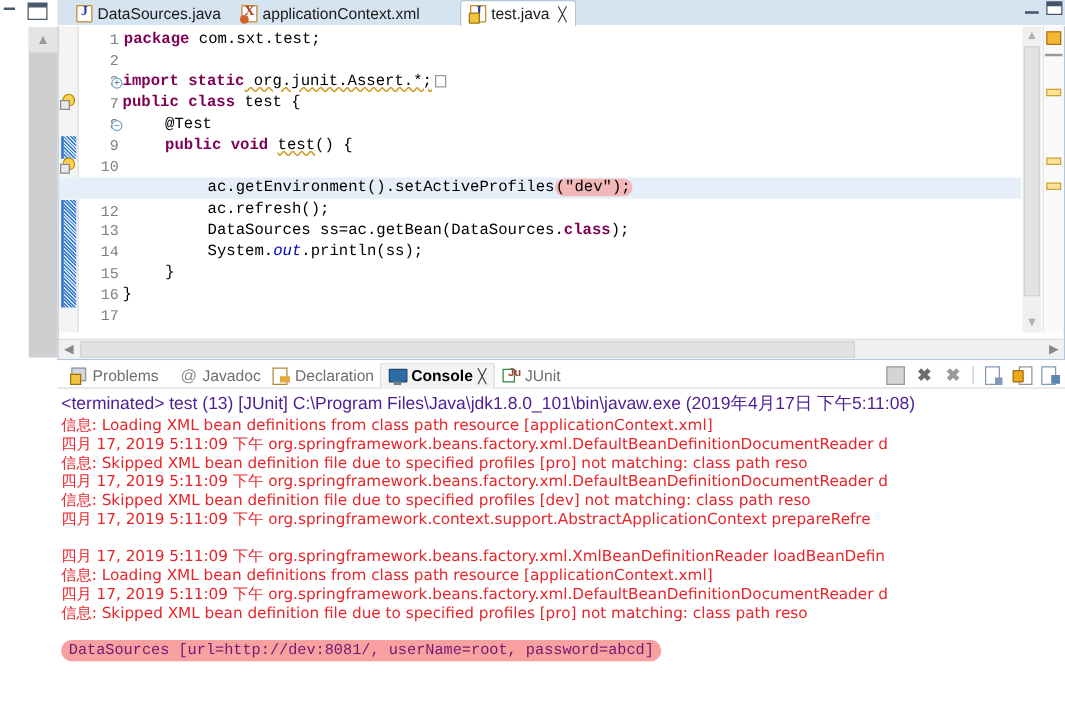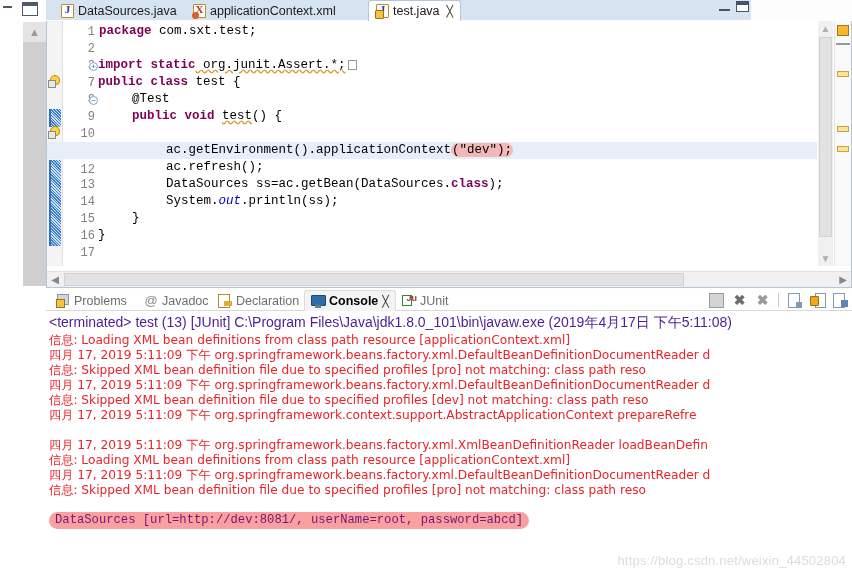--- a/index.html
+++ b/index.html
@@ -60,21 +60,21 @@
   
   .editor-panel {
     position: absolute;
     left: 46px; top: 0;
     width: 806px; height: 288px;
   }
 
   .tabbar {
     position: absolute;
     left: 0; top: 0;
-    width: 705px; height: 20px;
+    width: 806px; height: 20px;
     background: #d6e3f0;
   }
   .tab {
     position: absolute;
     top: 1px;
     height: 19px;
     display: flex;
     align-items: center;
     gap: 4px;
     padding: 0 7px;
@@ -645,21 +645,21 @@
 
         <div class="cline" style="top:36px; left:-1px;"><span class="kw">import</span> <span class="kw">static</span><span class="squig"> org.junit.Assert.*;</span><span class="fold-box"></span></div>
 
         <div class="cline" style="top:53px; left:-1px;"><span class="kw">public</span> <span class="kw">class</span><span> test {</span></div>
 
         <div class="cline" style="top:70px; left:33px;"><span>@Test</span></div>
 
         <div class="cline" style="top:87px; left:33px;"><span class="kw">public</span> <span class="kw">void</span> <span class="squig">test</span><span>() {</span></div>
 
 
-        <div class="cline hl" style="top:121px;"><span style="display:inline-block;width:67px;"></span><span>ac.getEnvironment().applicationContext</span><span class="occ">("dev");</span></div>
+        <div class="cline hl" style="top:121px;"><span style="display:inline-block;width:67px;"></span><span>ac.getEnvironment().setActiveProfiles</span><span class="occ">("dev");</span></div>
 
         <div class="cline" style="top:138px; left:67px;"><span>ac.refresh();</span></div>
 
         <div class="cline" style="top:155px; left:67px;"><span>DataSources ss=ac.getBean(DataSources.</span><span class="kw">class</span><span>);</span></div>
 
         <div class="cline" style="top:172px; left:67px;"><span>System.</span><span class="fld">out</span><span>.println(ss);</span></div>
 
         <div class="cline" style="top:189px; left:33px;"><span>}</span></div>
 
         <div class="cline" style="top:206px; left:-1px;"><span>}</span></div>
@@ -739,17 +739,16 @@
       <div class="clog cjk" style="top:67px;">四月 17, 2019 5:11:09 下午 org.springframework.beans.factory.xml.DefaultBeanDefinitionDocumentReader d</div>
       <div class="clog cjk" style="top:82px;">信息: Skipped XML bean definition file due to specified profiles [dev] not matching: class path reso</div>
       <div class="clog cjk" style="top:97px;">四月 17, 2019 5:11:09 下午 org.springframework.context.support.AbstractApplicationContext prepareRefre</div>
       <div class="clog cjk" style="top:127px;">四月 17, 2019 5:11:09 下午 org.springframework.beans.factory.xml.XmlBeanDefinitionReader loadBeanDefin</div>
       <div class="clog cjk" style="top:142px;">信息: Loading XML bean definitions from class path resource [applicationContext.xml]</div>
       <div class="clog cjk" style="top:157px;">四月 17, 2019 5:11:09 下午 org.springframework.beans.factory.xml.DefaultBeanDefinitionDocumentReader d</div>
       <div class="clog cjk" style="top:172px;">信息: Skipped XML bean definition file due to specified profiles [pro] not matching: class path reso</div>
 
       <div class="result-line" style="top:201px;">DataSources [url=http://dev:8081/, userName=root, password=abcd]</div>
 
-      <div class="watermark">https://blog.csdn.net/weixin_44502804</div>
     </div>
   </div>
 
 </div>
 
 </body></html>

